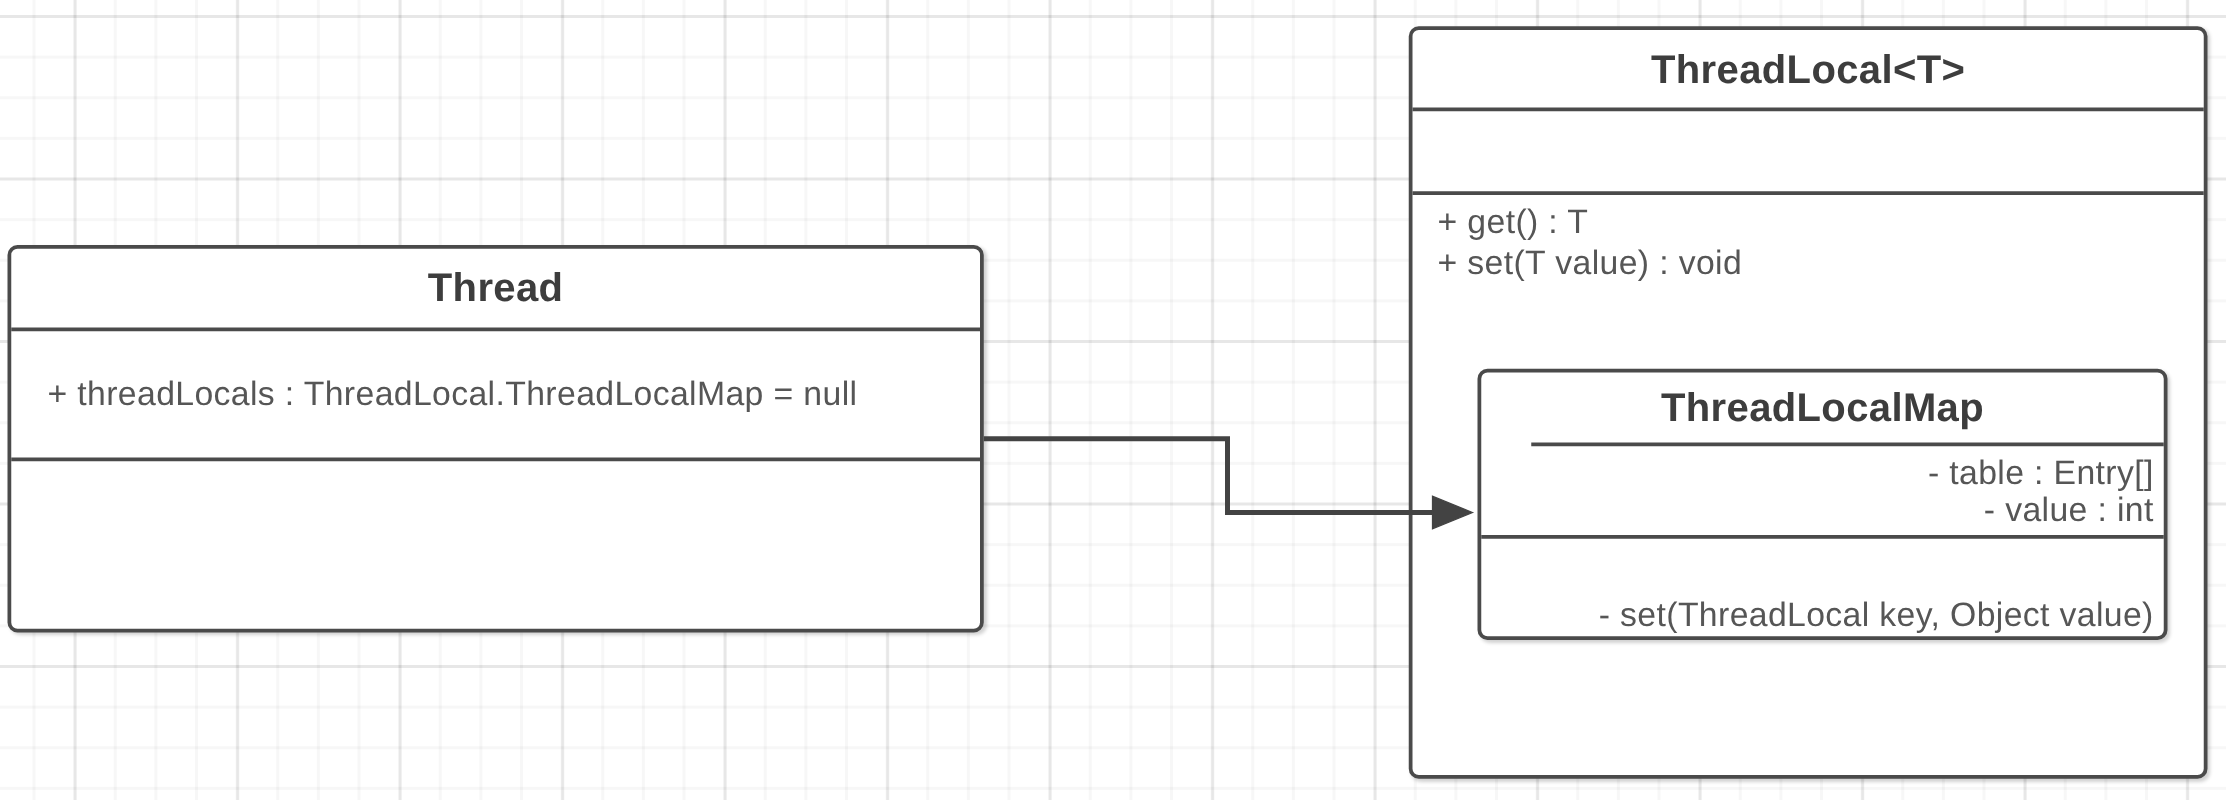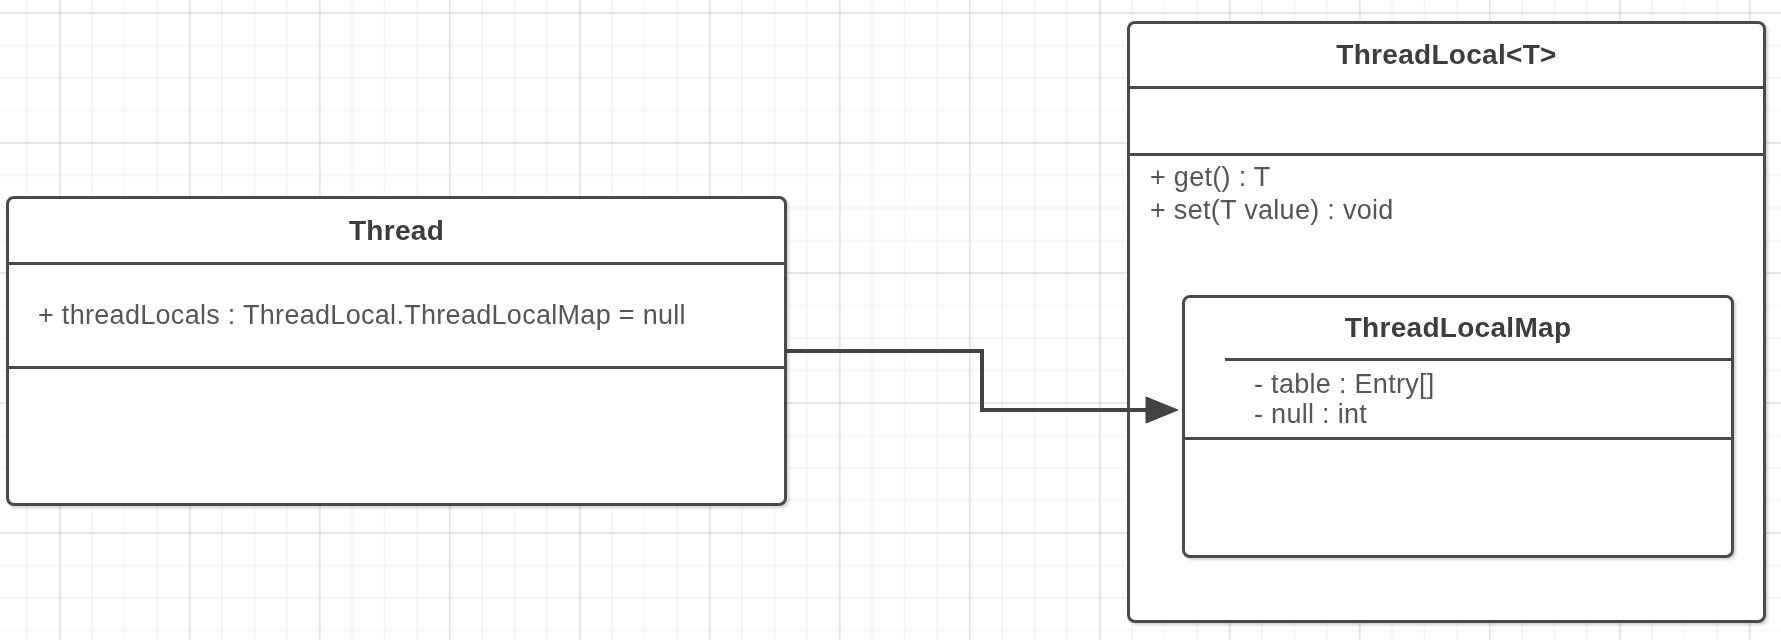--- a/index.html
+++ b/index.html
@@ -36,40 +36,40 @@
     font-size: 27px;
     letter-spacing: 0.3px;
   }
   .compartment { border-top: 3px solid #4a4a4a; }
   .compartment:first-child { border-top: none; }
 
   .uml-title {
     display: flex; align-items: center; justify-content: center;
     font-weight: 700;
     color: #3d3d3d;
-    font-size: 28px;
+    font-size: 32px;
   }
   .members { padding-left: 20px; padding-right: 8px; line-height: 33px; }
   .members.v-center { display: flex; flex-direction: column; justify-content: center; padding-left: 29px; }
   .member { white-space: nowrap; }
   .grow { flex: 1 1 auto; }
 
   
   #box-thread        { left: 6px;    top: 196px; width: 781px; height: 310px; }
   #box-thread .uml-title   { height: 63px; text-align: center; }
   #box-thread .attrs       { height: 104px; }
 
   
   #box-threadlocal   { left: 1127px; top: 21px;  width: 639px; height: 602px; }
   #box-threadlocal .uml-title { height: 62px; }
   #box-threadlocal .attrs     { height: 67px; }
   #box-threadlocal .methods   { padding-top: 5px; }
 
   
-  #box-threadlocalmap { left: 1182px; top: 295px; width: 552px; height: 263px; }
+  #box-threadlocalmap { left: 1182px; top: 295px; width: 552px; height: 217px; text-align: right; }
   #box-threadlocalmap .uml-title { height: 60px; }
   #box-threadlocalmap .attrs     { height: 79px; line-height: 30px; margin-left: 40px; }
   #box-threadlocalmap .methods   { padding-top: 45px; }
 
   
   .arrow-layer {
     position: absolute; left: 0; top: 0;
     width: 1781px; height: 640px;
     pointer-events: none;
   }
@@ -93,23 +93,24 @@
     <div class="compartment members methods grow">
       <div class="member">+ get() : T</div>
       <div class="member">+ set(T value) : void</div>
     </div>
   </div>
 
   <div class="uml-class" id="box-threadlocalmap">
     <div class="compartment uml-title">ThreadLocalMap</div>
     <div class="compartment members attrs v-center">
       <div class="member">- table : Entry[]</div>
-      <div class="member">- null : int</div>
+      <div class="member">- value : int</div>
     </div>
     <div class="compartment members methods grow">
+      <div class="member">- set(ThreadLocal key, Object value)</div>
     </div>
   </div>
 
   <svg class="arrow-layer" viewBox="0 0 1781 640">
     <polyline points="787,351 982,351 982,410 1150,410" fill="none" stroke="#434343" stroke-width="4"></polyline>
     <polygon points="1178,410 1146,397 1146,423" fill="#434343" stroke="#434343" stroke-width="1"></polygon>
   </svg>
 
 </div>
 

